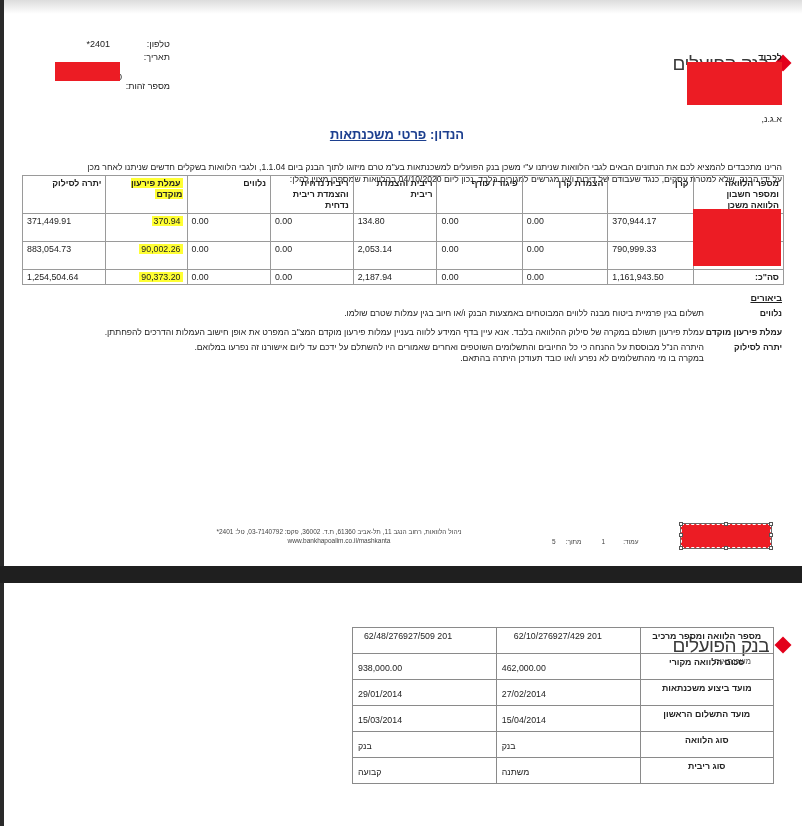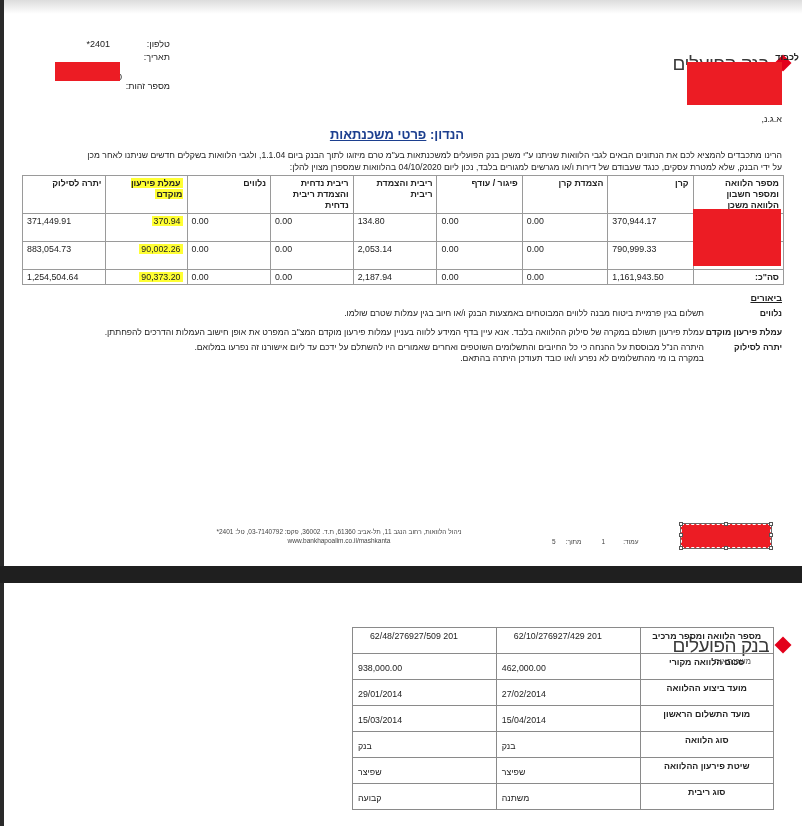--- a/index.html
+++ b/index.html
@@ -20,29 +20,29 @@
   .logo .name { display: block; margin-right: 20px; font-size: 19px; color: #3a3a3a; letter-spacing: -0.5px; line-height: 22px; }
   .logo .sub { display: block; margin-right: 38px; font-size: 8px; color: #555; line-height: 10px; }
 
   .header-info { position: absolute; left: 50px; top: 37px; direction: rtl; font-size: 9px; }
   .header-info .row { display: flex; height: 13px; align-items: center; }
   .header-info .lbl { width: 46px; text-align: right; color: #222; }
   .header-info .val { width: 70px; text-align: left; direction: ltr; color: #222; }
   .redact { background: #ec1c24; }
   .id-redact { position: absolute; left: 51px; top: 62px; width: 65px; height: 19px; }
 
-  .recipient { position: absolute; right: 3px; top: 52px; direction: rtl; font-size: 9px; font-weight: bold; }
+  .recipient { position: absolute; right: 20px; top: 52px; direction: rtl; font-size: 9px; font-weight: bold; }
   .recipient-redact { position: absolute; right: 20px; top: 62px; width: 95px; height: 43px; }
   .greeting { position: absolute; right: 20px; top: 114px; font-size: 9px; direction: rtl; }
 
   .subject { position: absolute; left: 0; width: 786px; top: 127px; text-align: center; direction: rtl;
      font-size: 13px; font-weight: bold; color: #1c3f8f; }
   .subject .val { text-decoration: underline; }
 
-  .intro { position: absolute; right: 20px; top: 149px; width: 772px; direction: rtl; text-align: right;
+  .intro { position: absolute; right: 20px; top: 161px; width: 772px; direction: rtl; text-align: right;
      font-size: 8.6px; line-height: 12px; color: #222; }
 
   table.loans { position: absolute; left: 18px; top: 175px; width: 762px; border-collapse: collapse; direction: rtl;
      font-size: 8.8px; }
   table.loans th, table.loans td { border: 1px solid #9a9a9a; padding: 2px 4px; vertical-align: top; }
   table.loans th { font-weight: bold; text-align: right; height: 34px; color: #222; line-height: 11px; }
   table.loans td { text-align: left; height: 28px; direction: ltr; color: #222; }
   table.loans tr.total td { height: 15px; }
   table.loans td.rowlbl { text-align: right; direction: rtl; font-weight: bold; }
   .hl { background: #ffff33; padding: 0 2px; }
@@ -229,48 +229,43 @@
   </div>
 
   <table class="details">
     <tbody>
       <tr>
         <td class="lbl">מספר הלוואה ומספר מרכיב</td>
         <td class="v" style="padding-top:3px;text-align:left;">
             <div style="width:100px;text-align:right;">62/10/276927/429 201</div>
           </td>
         <td class="v" style="padding-top:3px;text-align:left;">
-            <div style="width:100px;text-align:right;">62/48/276927/509 201</div>
+            <div style="width:100px;text-align:center;">62/48/276927/509 201</div>
           </td>
       </tr>
       <tr>
         <td class="lbl">סכום הלוואה מקורי</td>
         <td class="v">462,000.00</td>
         <td class="v">938,000.00</td>
       </tr>
       <tr>
-        <td class="lbl">מועד ביצוע ההלוואה</td>
+        <td class="lbl">מועד ביצוע משכנתאות</td>
         <td class="v">27/02/2014</td>
         <td class="v">29/01/2014</td>
       </tr>
       <tr>
         <td class="lbl">מועד התשלום הראשון</td>
         <td class="v">15/04/2014</td>
         <td class="v">15/03/2014</td>
       </tr>
       <tr>
         <td class="lbl">סוג הלוואה</td>
         <td class="v rtl">בנק</td>
         <td class="v rtl">בנק</td>
       </tr>
       <tr>
-        <td class="lbl">שיטת פירעון ההלוואה</td>
-        <td class="v rtl">שפיצר</td>
-        <td class="v rtl">שפיצר</td>
-      </tr>
-      <tr>
         <td class="lbl">סוג ריבית</td>
         <td class="v rtl">משתנה</td>
         <td class="v rtl">קבועה</td>
       </tr>
     </tbody>
   </table>
 </div>
 
 </body></html>

